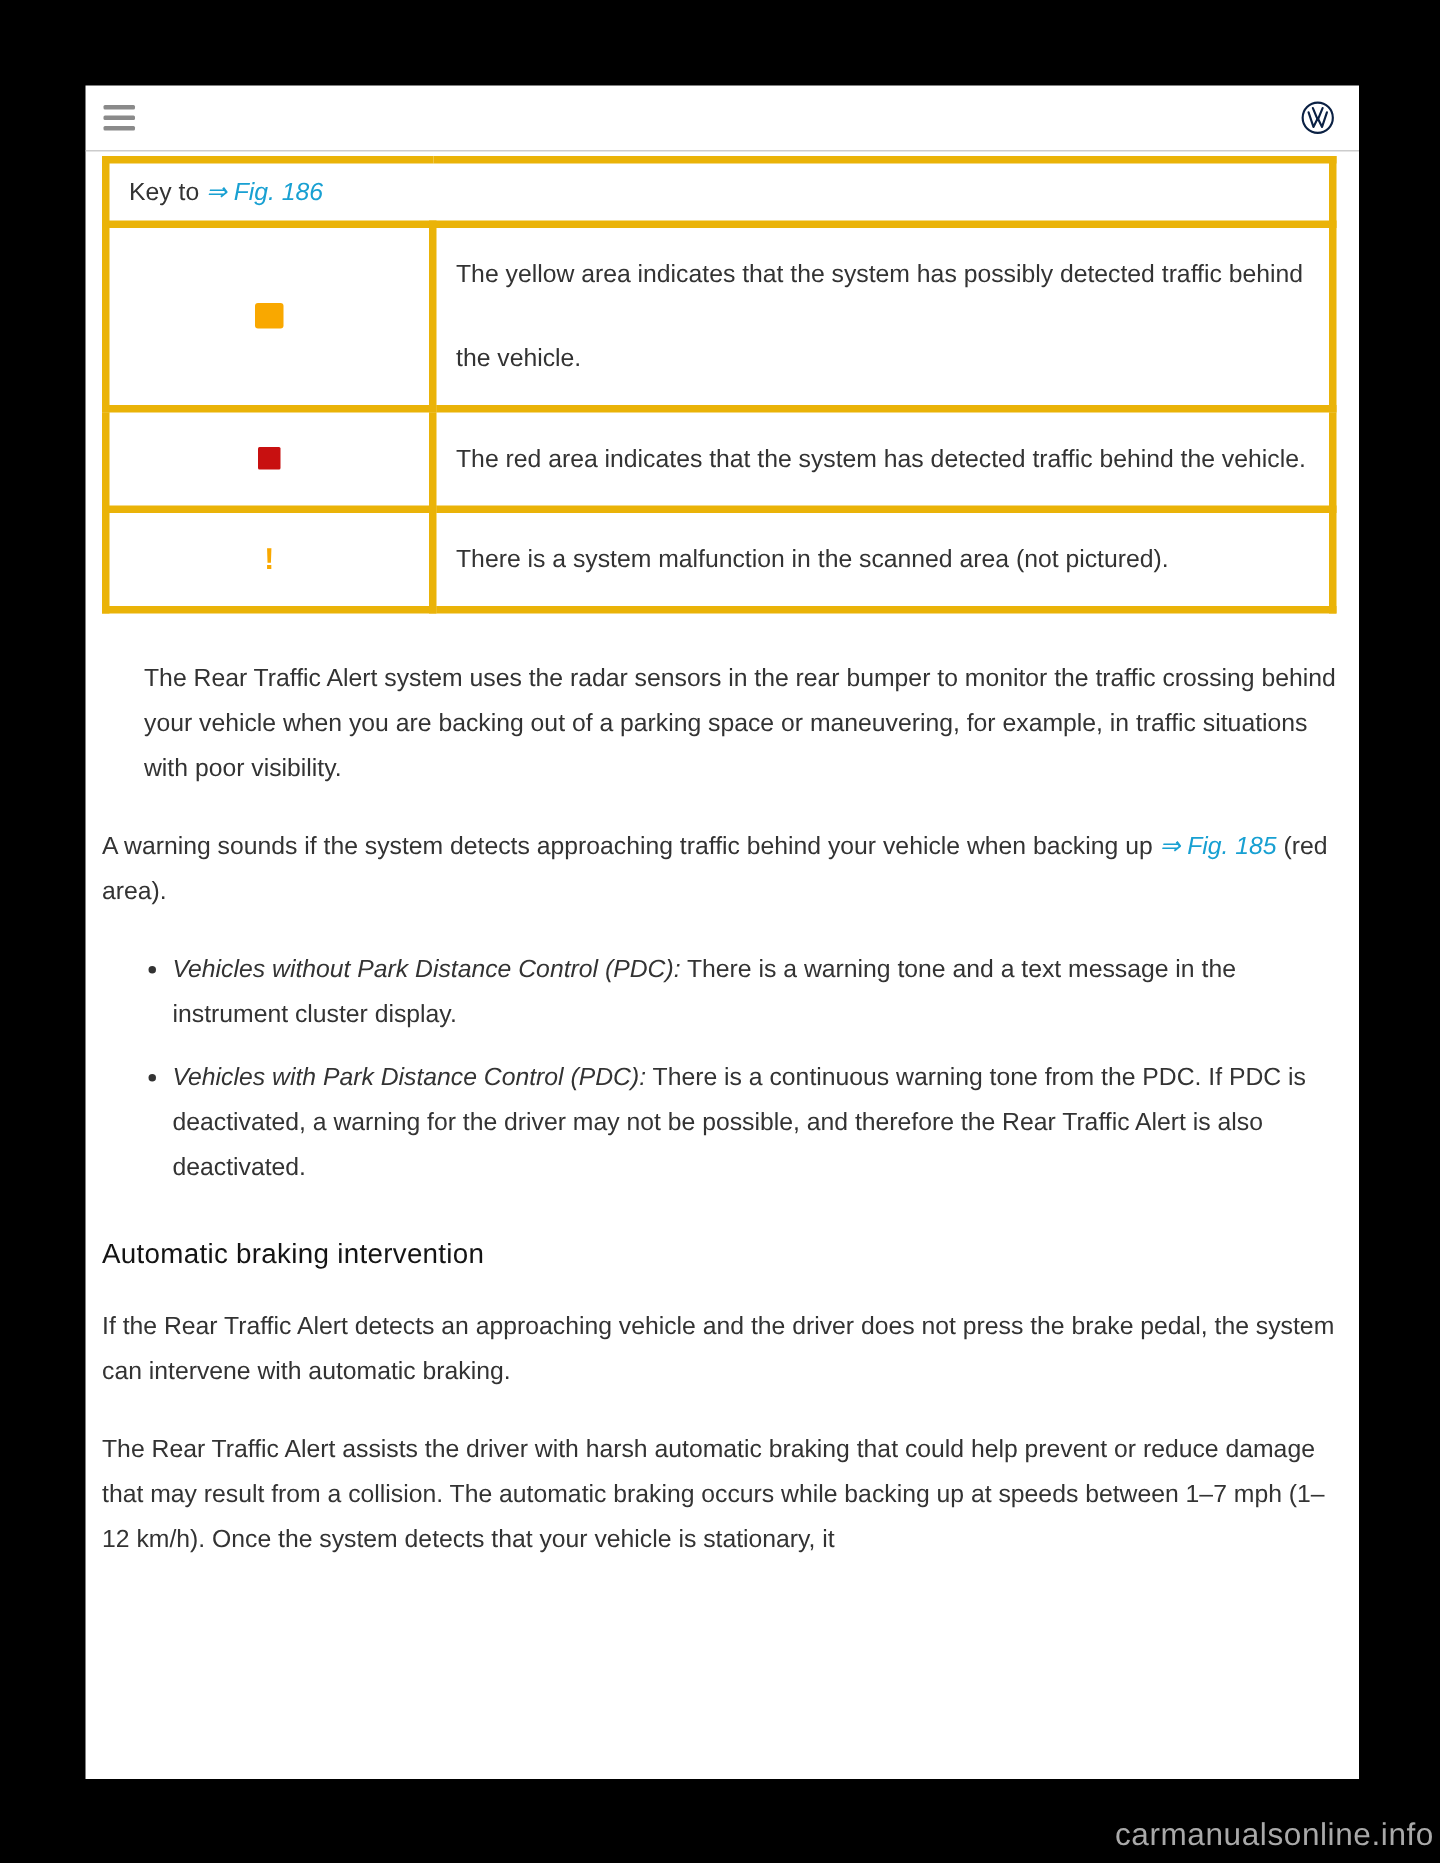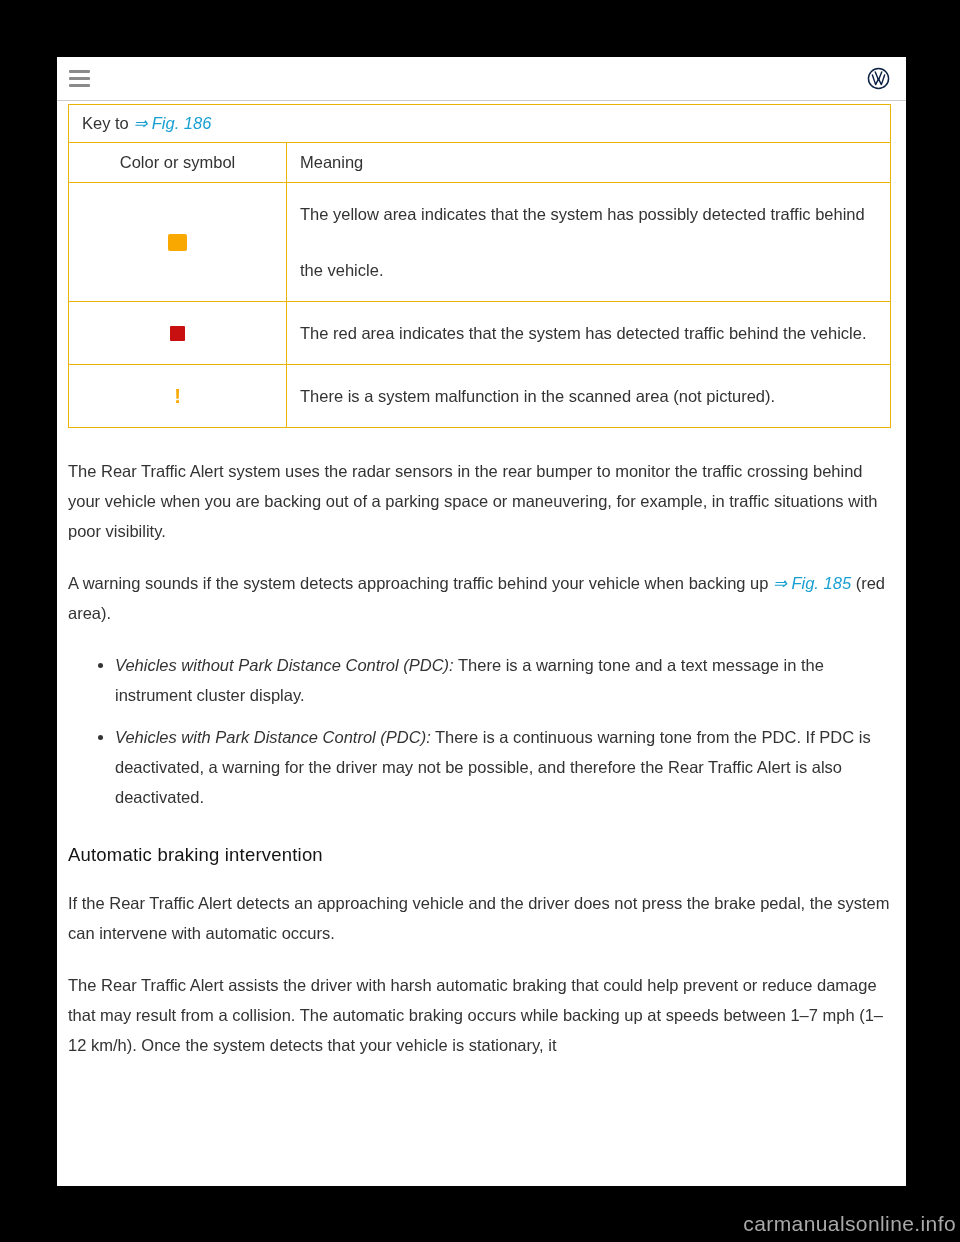--- a/index.html
+++ b/index.html
@@ -25,34 +25,34 @@
     border-bottom: 1px solid #cccccc;
     display: flex; align-items: center; justify-content: space-between;
     padding: 0 16px 0 12px;
   }
   .hamburger { width: 21px; display: flex; flex-direction: column; gap: 4px; cursor: pointer; }
   .hamburger span { display: block; height: 3px; background: #8a8a8a; border-radius: 1px; }
   .vw-logo { width: 23px; height: 23px; display: block; }
   
   .content { padding: 3px 15px 0 11px; }
   table.key { width: 100%; border-collapse: collapse; }
-  table.key td { border: 1px solid #eab308; }
+  table.key td { border: 5px solid #eab308; }
   .caption-cell { padding: 9px 13px; font-size: 16.5px; color: #333; }
   .fig-link { color: #18a0d2; font-style: italic; text-decoration: none; cursor: pointer; }
   .head-cell { padding: 10px 13px; font-size: 16.5px; font-weight: normal; color: #333; }
   .col-sym { width: 218px; }
   .head-sym { text-align: center; }
   .meaning-cell { padding: 3px 13px; font-size: 16.5px; line-height: 56px; color: #333; }
   .sym-cell { text-align: center; vertical-align: middle; }
   .swatch { display: inline-block; vertical-align: middle; }
   .swatch-yellow { width: 19px; height: 17px; background: #f9a800; border-radius: 2px; }
   .swatch-red { width: 15px; height: 15px; background: #c81010; border-radius: 1px; }
   .bang { color: #f9a800; font-weight: bold; font-size: 20px; }
   p.body { font-size: 16.5px; line-height: 30px; margin: 22px 0; color: #333; }
-  p.first { margin-top: 28px; }
+  p.first { margin-top: 28px; margin-left: 28px; }
   ul.notes { margin: 22px 16px; padding-left: 31px; }
   ul.notes li { font-size: 16.5px; line-height: 30px; margin-bottom: 12px; color: #333; }
   .lead { font-style: italic; }
   h2.section {
     font-size: 18.5px; font-weight: normal; color: #141414;
     margin: 32px 0 0 0; letter-spacing: 0.2px;
   }
   
   .watermark {
     position: absolute; right: 4px; bottom: 6px;
@@ -78,24 +78,20 @@
   </div>
 
   <div class="content">
 
     <table class="key">
       <tbody>
           <tr>
         <td class="caption-cell" colspan="2"><span>Key to </span><a class="fig-link">⇒ Fig. 186</a></td>
       </tr>
       <tr>
-        <td class="head-cell head-sym col-sym">Color or symbol</td>
-        <td class="head-cell">Meaning</td>
-      </tr>
-      <tr>
         <td class="sym-cell col-sym">
           <span class="swatch swatch-yellow"></span>
         </td>
         <td class="meaning-cell">The yellow area indicates that the system has possibly detected traffic behind the vehicle.</td>
       </tr>
       <tr>
         <td class="sym-cell col-sym">
           <span class="swatch swatch-red"></span>
         </td>
         <td class="meaning-cell">The red area indicates that the system has detected traffic behind the vehicle.</td>
@@ -113,20 +109,20 @@
 
     <p class="body"><span>A warning sounds if the system detects approaching traffic behind your vehicle when backing up </span><a class="fig-link">⇒ Fig. 185</a><span> (red area).</span></p>
 
     <ul class="notes">
       <li><span class="lead">Vehicles without Park Distance Control (PDC):</span><span> There is a warning tone and a text message in the instrument cluster display.</span></li>
       <li><span class="lead">Vehicles with Park Distance Control (PDC):</span><span> There is a continuous warning tone from the PDC. If PDC is deactivated, a warning for the driver may not be possible, and therefore the Rear Traffic Alert is also deactivated.</span></li>
     </ul>
 
     <h2 class="section">Automatic braking intervention</h2>
 
-    <p class="body">If the Rear Traffic Alert detects an approaching vehicle and the driver does not press the brake pedal, the system can intervene with automatic occurs.</p>
+    <p class="body">If the Rear Traffic Alert detects an approaching vehicle and the driver does not press the brake pedal, the system can intervene with automatic braking.</p>
 
     <p class="body">The Rear Traffic Alert assists the driver with harsh automatic braking that could help prevent or reduce damage that may result from a collision. The automatic braking occurs while backing up at speeds between 1–7 mph (1–12 km/h). Once the system detects that your vehicle is stationary, it</p>
 
   </div>
 </div>
 
 <div class="watermark">carmanualsonline.info</div>
 
 </body></html>

